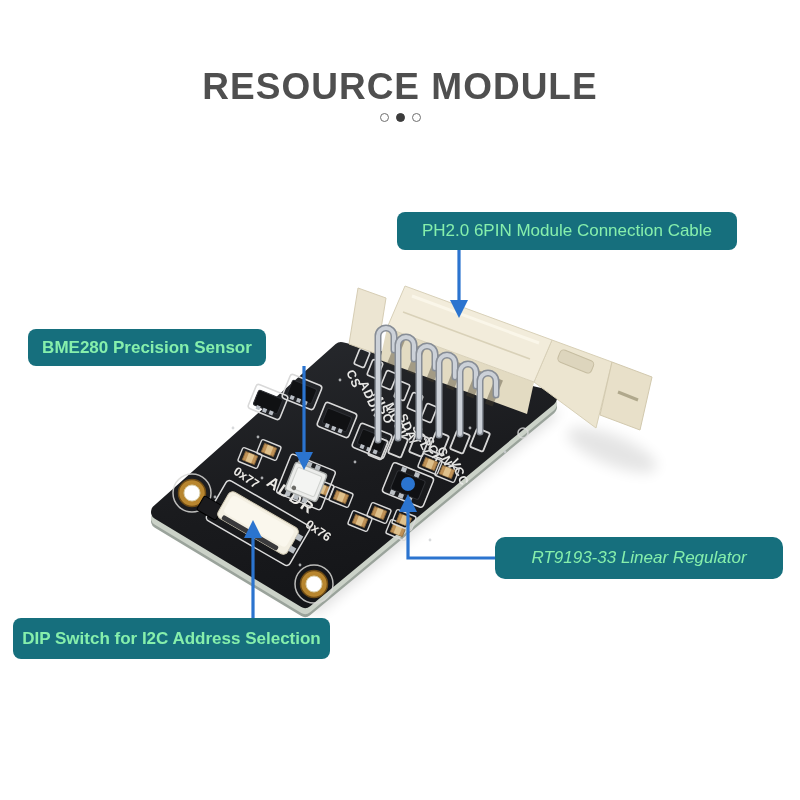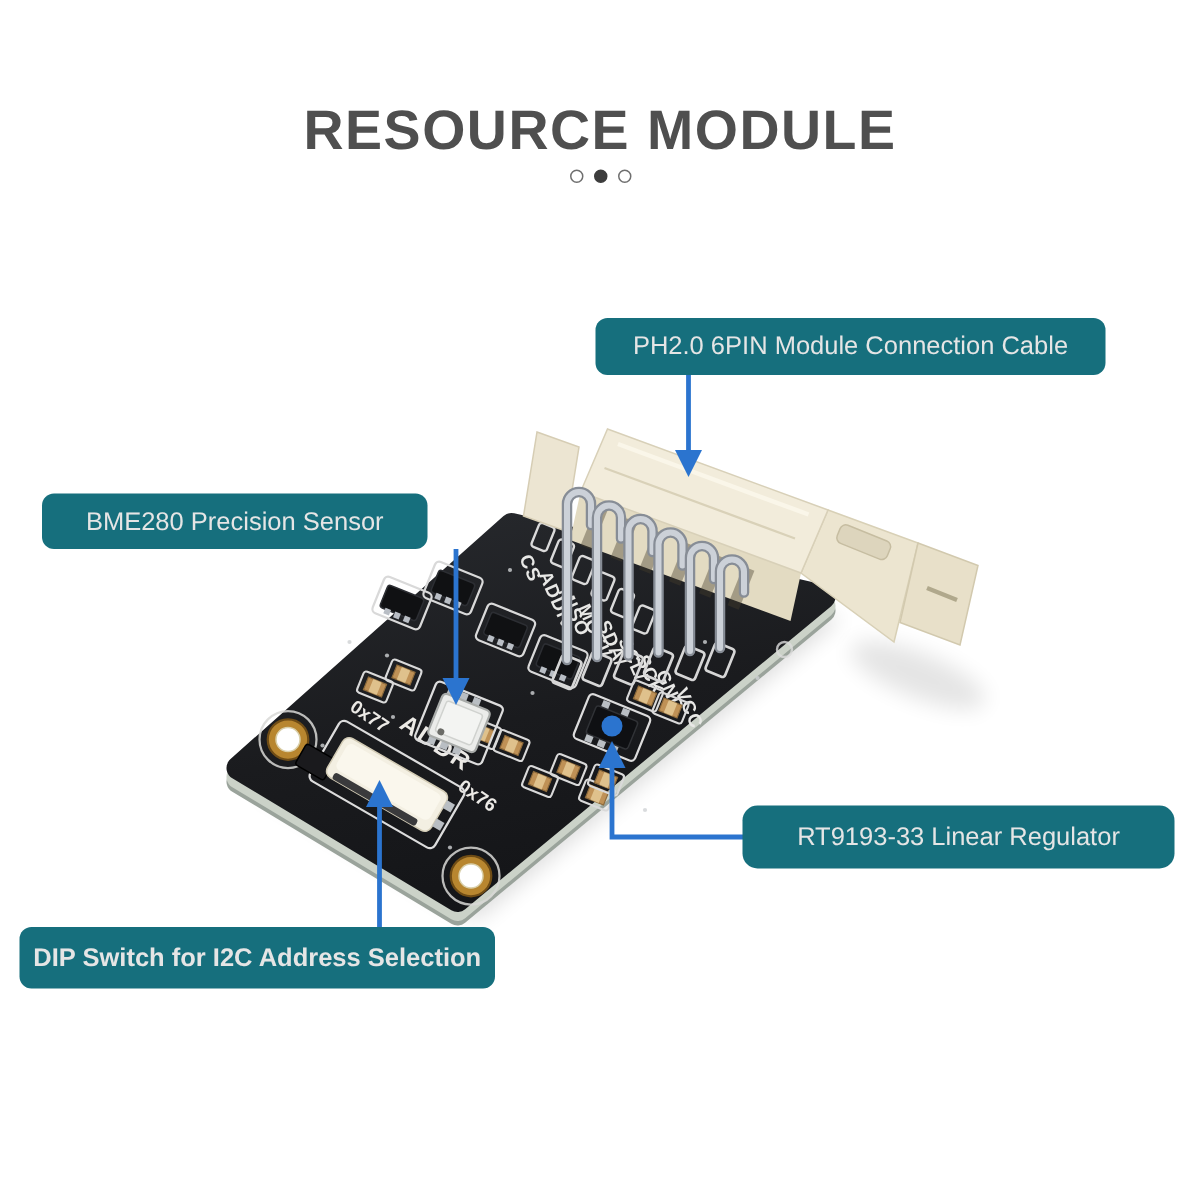--- a/index.html
+++ b/index.html
@@ -5,26 +5,26 @@
   html,body{margin:0;padding:0;background:#ffffff;}
   .stage{position:relative;width:800px;height:800px;background:#ffffff;overflow:hidden;
          font-family:"Liberation Sans",sans-serif;}
   .title{position:absolute;left:0;right:0;top:68px;text-align:center;
          font-size:37px;font-weight:700;letter-spacing:1px;color:#4f4f4f;line-height:1;z-index:3;}
   .dots{position:absolute;left:0;right:0;top:113px;display:flex;justify-content:center;
         align-items:center;gap:7px;z-index:3;}
   .dot{width:9px;height:9px;border-radius:50%;background:#ffffff;border:1.5px solid #6f6f6f;box-sizing:border-box;}
   .dot.active{background:#3c3c3c;border-color:#3c3c3c;}
   .scene{position:absolute;left:0;top:0;z-index:1;}
-  .callout{position:absolute;background:#166f7d;border-radius:8px;color:#e5e5e5;
+  .callout{position:absolute;background:#166f7d;border-radius:8px;color:#86efac;
            display:flex;align-items:center;justify-content:center;font-size:17px;
            white-space:nowrap;z-index:2;}
   #callout-cable{left:397px;top:212px;width:340px;height:38px;}
-  #callout-sensor{left:28px;top:329px;width:257px;height:37px;}
-  #callout-regulator{left:495px;top:537px;width:288px;height:42px;border-radius:10px;}
+  #callout-sensor{left:28px;top:329px;width:238px;height:37px;font-weight:bold;}
+  #callout-regulator{left:495px;top:537px;width:288px;height:42px;border-radius:10px;font-style:italic;}
   #callout-dip{left:13px;top:618px;width:317px;height:41px;font-weight:bold;}
 </style>
 </head>
 <body>
 
 <div class="stage">
 
   <div class="title">RESOURCE MODULE</div>
 
   <div class="dots">

